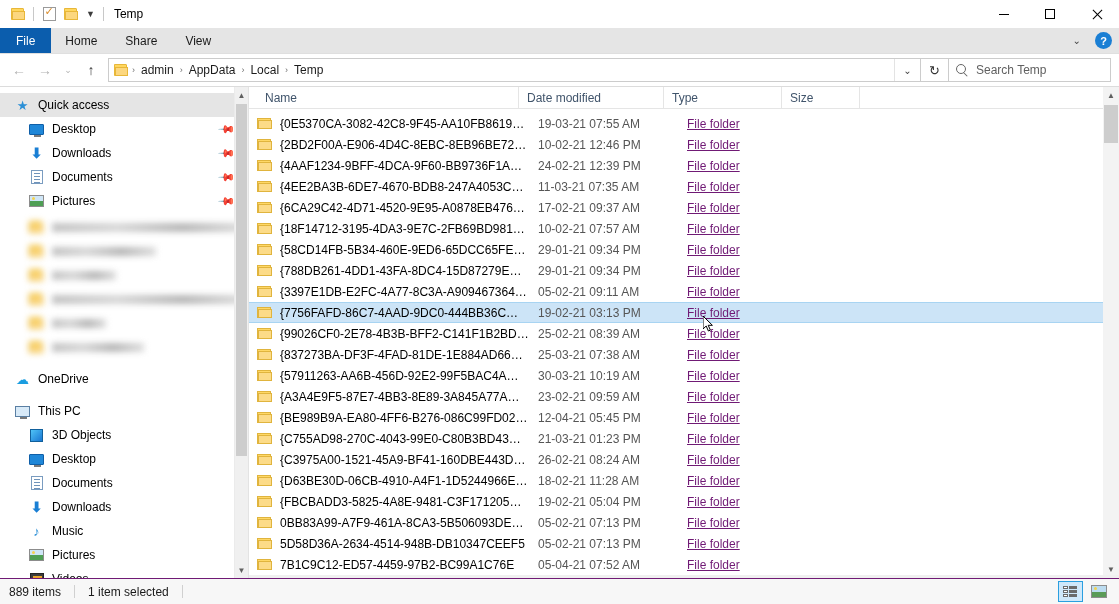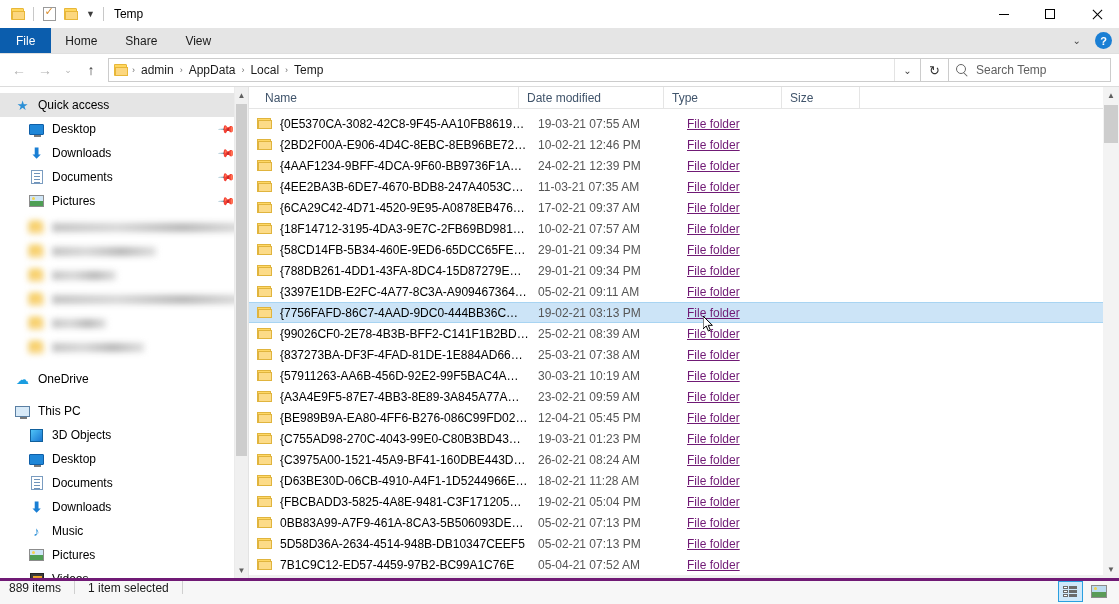--- a/index.html
+++ b/index.html
@@ -125,21 +125,21 @@
 
   .fp-scroll { position: absolute; right: 0; top: 0; bottom: 0; width: 16px; background: #f3f3f3; }
   .fp-thumb { position: absolute; left: 1px; right: 1px; background: #cdcdcd; }
   .fp-arrow { height: 17px; display: flex; align-items: center; justify-content: center; font-size: 8px; color: #606060; }
   .fp-arrow.bot { position: absolute; bottom: 0; left: 0; right: 0; }
 
   
   .cursor { position: absolute; left: 703px; top: 316px; width: 12px; height: 18px; pointer-events: none; z-index: 40; }
 
   
-  .statusbar { height: 26px; flex: 0 0 26px; display: flex; align-items: flex-start; border-top: 3px solid #701a75; background: #f7f7f7; padding-left: 9px; font-size: 12px; color: #1a1a1a; }
+  .statusbar { height: 26px; flex: 0 0 26px; display: flex; align-items: center; border-top: 1px solid #701a75; background: #f7f7f7; padding-left: 9px; font-size: 12px; color: #1a1a1a; }
   .st-sep { width: 1px; height: 13px; background: #d0d0d0; margin: 0 13px; }
   .view-btns { margin-left: auto; display: flex; align-items: center; padding-right: 8px; gap: 3px; }
   .vbtn { width: 25px; height: 21px; display: flex; align-items: center; justify-content: center; }
   .vbtn.active { background: #cfe8fa; border: 1px solid #2a9fe0; }
   .vb-details { width: 15px; height: 12px; display: grid; grid-template-columns: 5px 8px; grid-template-rows: 3px 3px 3px; gap: 1px; }
   .vb-details i { background: #6b6b6b; display: block; }
   .vb-details i.box { border: 1px solid #6b6b6b; background: #fff; }
   .vb-large { width: 16px; height: 13px; background: linear-gradient(#bcdcf0 50%, #5a9b57 51%); border: 1px solid #8d8d8d; position: relative; }
   .vb-large:after { content:""; position:absolute; left:2px; top:1px; width:3px; height:3px; border-radius:50%; background:#f2d34d; }
   .hscroll { position: absolute; left: 249px; right: 0; bottom: 26px; height: 3px; background: #f0f0f0; }
@@ -557,21 +557,21 @@
             <span class="cell-date">12-04-21 05:45 PM</span>
             <span class="cell-type">File folder</span>
             <span class="cell-size"></span>
           </div>
           <div class="row">
             <span class="row-folder">
               <span class="bk"></span>
               <span class="fr"></span>
             </span>
             <span class="cell-name">{C755AD98-270C-4043-99E0-C80B3BD43…</span>
-            <span class="cell-date">19-03-21 01:23 PM</span>
+            <span class="cell-date">21-03-21 01:23 PM</span>
             <span class="cell-type">File folder</span>
             <span class="cell-size"></span>
           </div>
           <div class="row">
             <span class="row-folder">
               <span class="bk"></span>
               <span class="fr"></span>
             </span>
             <span class="cell-name">{C3975A00-1521-45A9-BF41-160DBE443D…</span>
             <span class="cell-date">26-02-21 08:24 AM</span>

